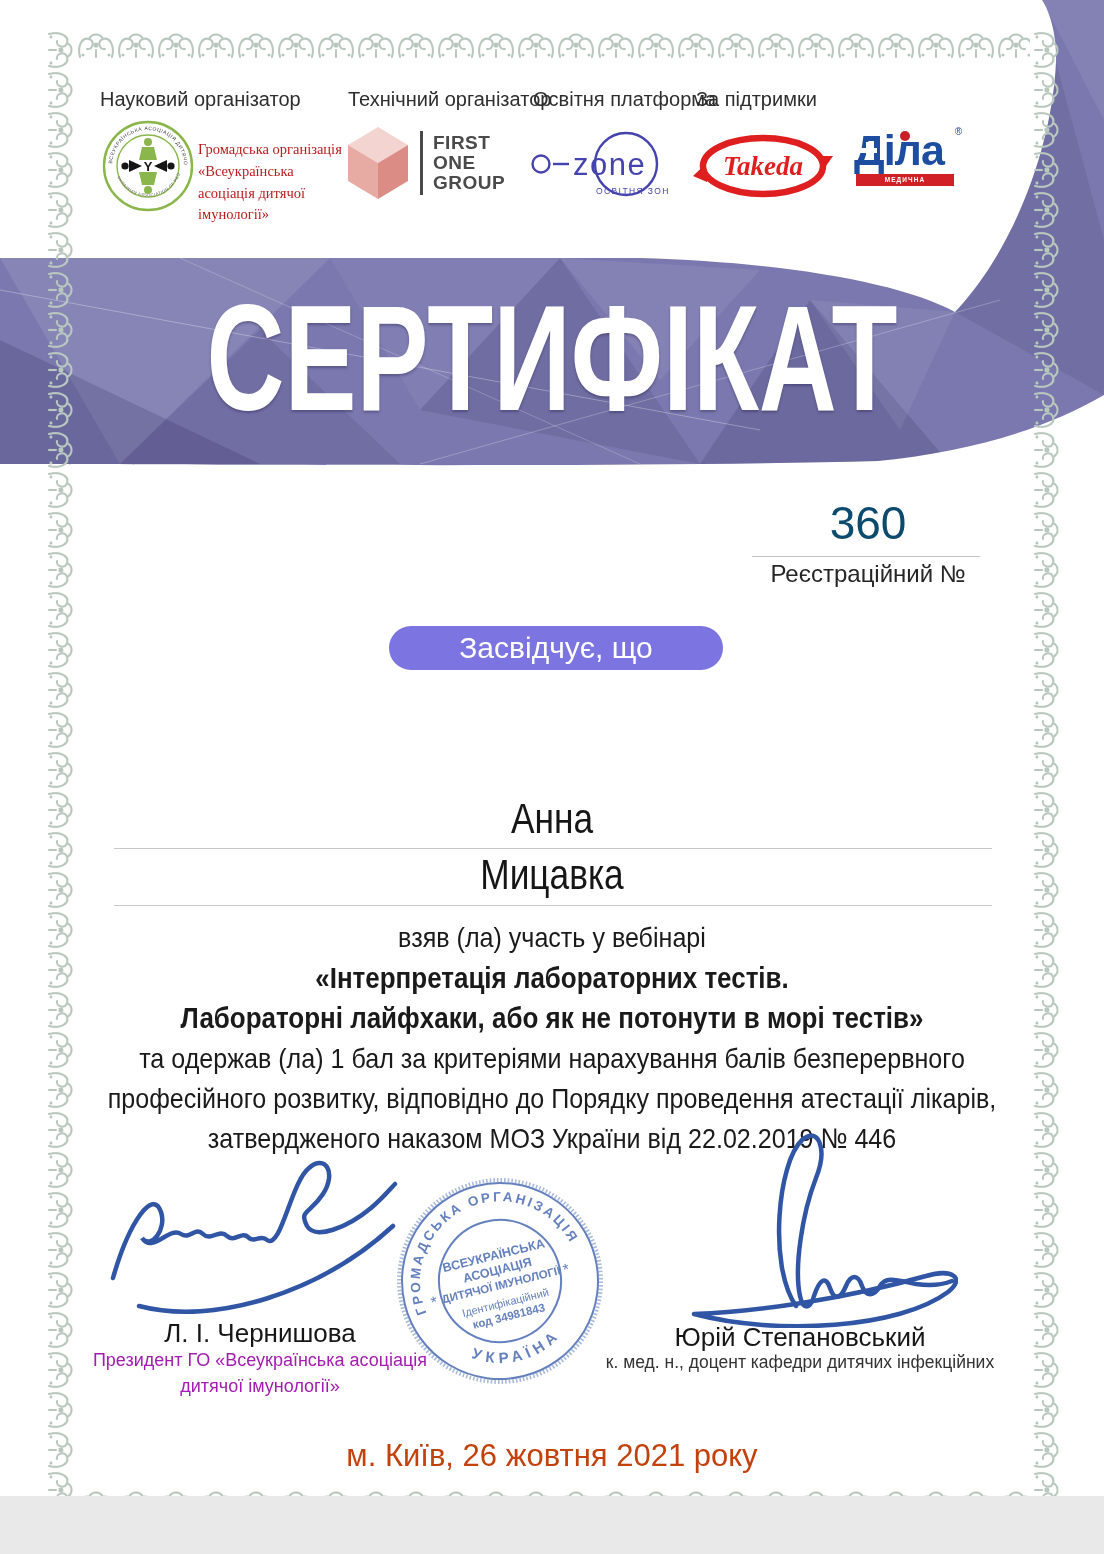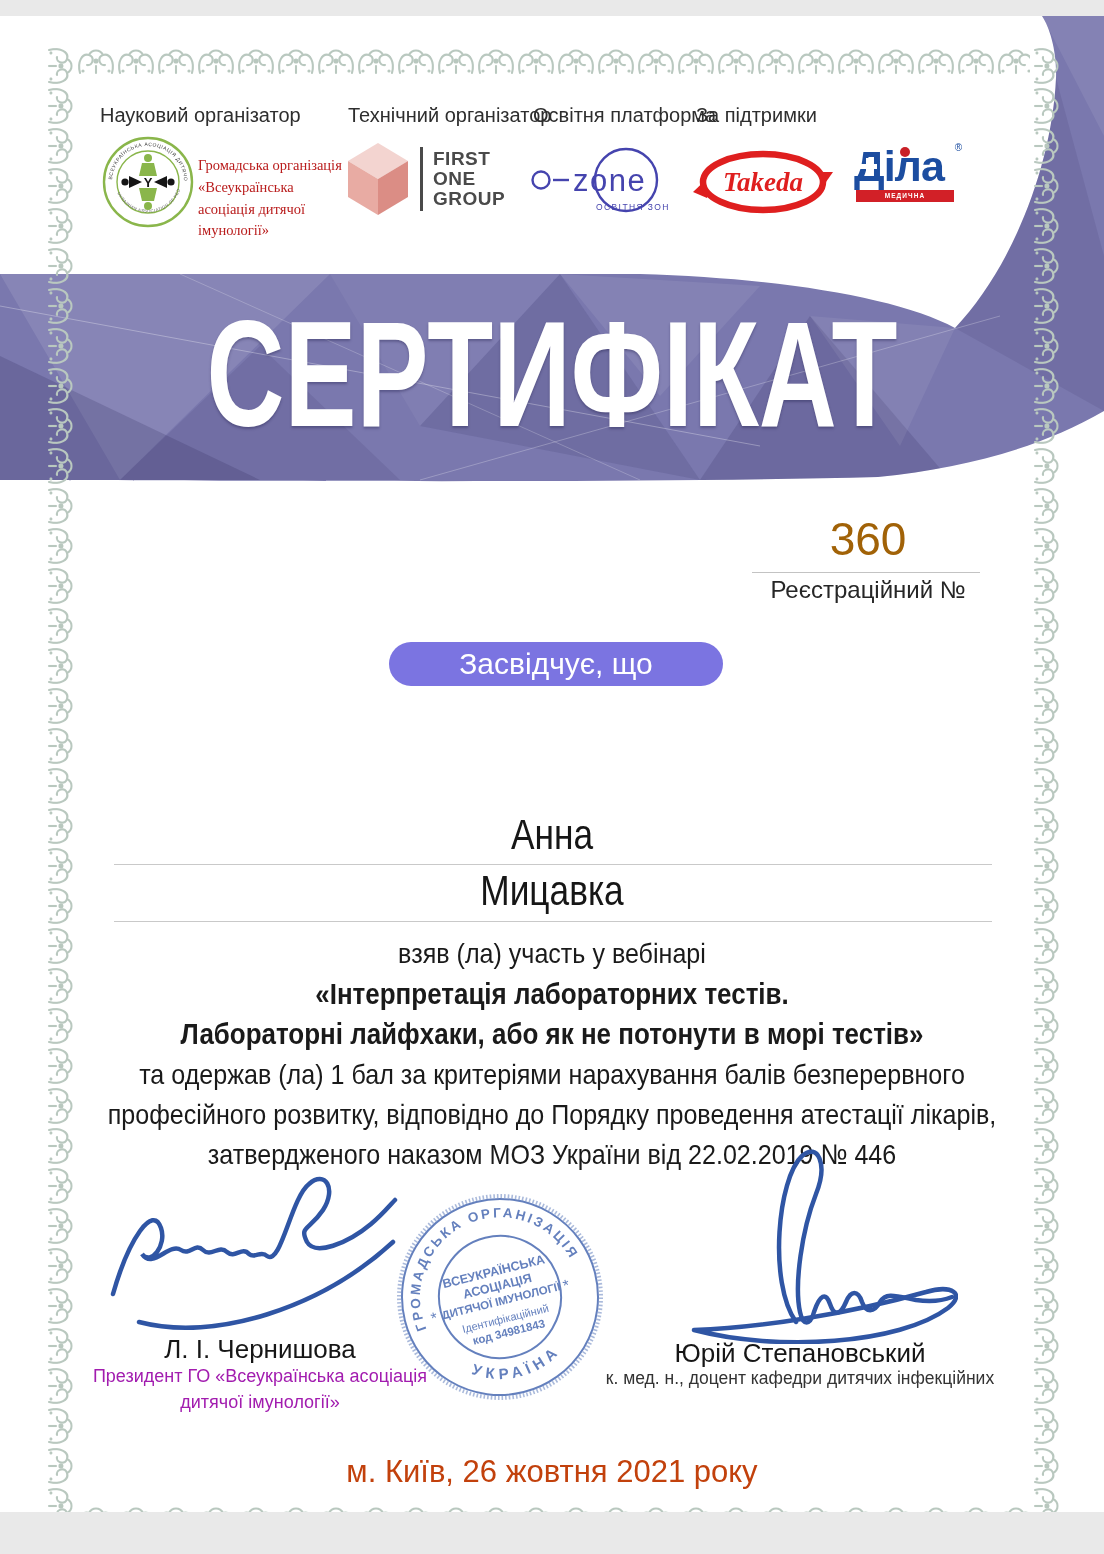--- a/index.html
+++ b/index.html
@@ -1,17 +1,17 @@
 <!DOCTYPE html>
 <html><head>
 <meta charset="utf-8">
 <style>
   html,body{margin:0;padding:0;background:#e9e9e9;}
   .page{position:relative;width:1104px;height:1496px;background:#ffffff;overflow:hidden;
-        font-family:"Liberation Sans",sans-serif;margin:16px auto;}
+        font-family:"Liberation Sans",sans-serif;margin:0 auto;}
   .abs{position:absolute;}
   .center-line{position:absolute;left:0;width:1104px;text-align:center;color:#1c1c1c;}
   
   .org-label{position:absolute;top:88px;font-size:20px;color:#2e2e2e;}
   .assoc-text{position:absolute;left:198px;top:139px;width:150px;font-family:"Liberation Serif",serif;
               font-size:14.5px;line-height:1.5;color:#b91c1c;}
   .fog{position:absolute;left:346px;top:126px;display:flex;align-items:center;gap:10px;}
   .fog-bar{width:3px;height:64px;background:#4a4a4a;}
   .fog-text{font-size:19px;font-weight:700;color:#4a4a4a;line-height:20px;letter-spacing:.5px;}
   .dila{position:absolute;left:854px;top:128px;width:104px;}
@@ -23,21 +23,21 @@
   .dila-reg{position:absolute;right:-4px;top:-2px;font-size:10px;color:#1c4da0;}
   .dila-banner{position:absolute;left:2px;top:46px;width:98px;height:12px;background:#d22027;color:#fff;
                font-size:6.5px;font-weight:700;letter-spacing:1.1px;text-align:center;line-height:12px;}
   
   .banner-title{position:absolute;left:0;top:283px;width:1104px;text-align:center;color:#ffffff;
                 font-size:150px;font-weight:700;letter-spacing:0px;line-height:150px;
                 transform:scaleX(.72);transform-origin:50% 50%;
                 text-shadow:0 2px 3px rgba(30,25,70,.35);}
   
   .reg-num{position:absolute;left:703px;top:496px;width:330px;text-align:center;
-           font-size:46px;color:#a16207;}
+           font-size:46px;color:#0c4a6e;}
   .reg-line{position:absolute;left:752px;top:556px;width:228px;height:1px;background:#c3c3c3;}
   .reg-label{position:absolute;left:703px;top:560px;width:330px;text-align:center;
              font-size:24px;color:#262626;}
   
   .pill{position:absolute;left:389px;top:626px;width:334px;height:44px;border-radius:22px;
         background:#7b74e1;color:#ffffff;font-size:30px;text-align:center;line-height:44px;}
   
   .name{font-size:43px;color:#161616;transform:scaleX(.82);transform-origin:50% 50%;}
   .name-line{position:absolute;left:114px;width:878px;height:1px;background:#c9c9c9;}
   

